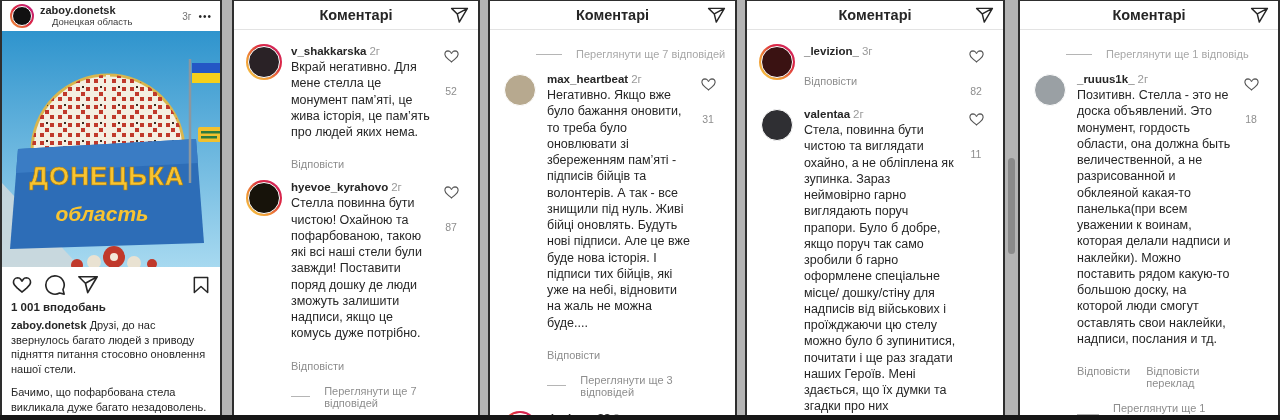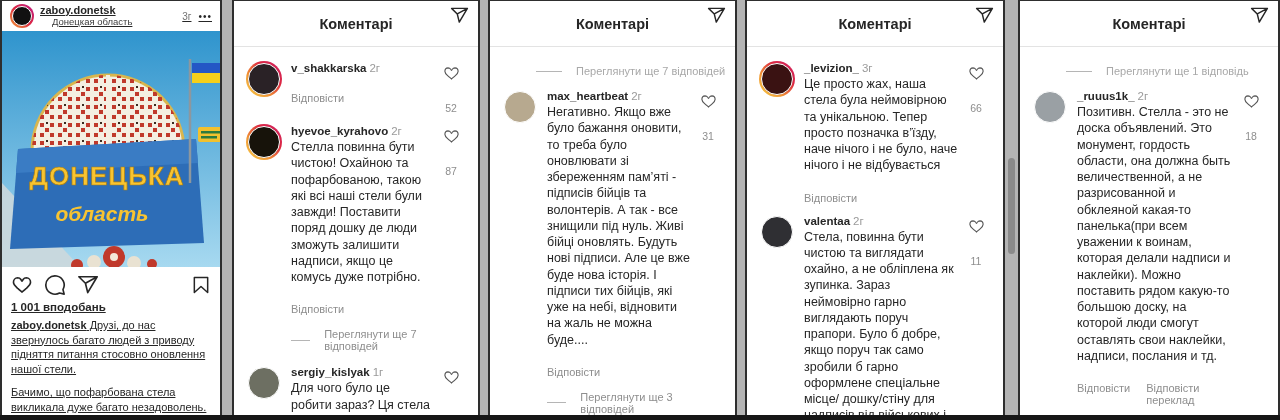--- a/index.html
+++ b/index.html
@@ -27,21 +27,21 @@
   .p-fig { width:222px; height:236px; display:block; }
   .p-actions { display:flex; align-items:center; gap:11px; padding:7px 9px 4px 9px; }
   .p-actions .spacer { flex:1; }
   .p-actions svg { display:block; }
   .p-likes { font-size:11.5px; font-weight:bold; padding:1px 9px 5px 9px; }
   .p-caption { padding:0 9px; font-size:11px; line-height:1.32; }
   .p-caption p { margin-bottom:9px; }
   .p-caption .u { font-weight:bold; }
 
   
-  .comments-col .c-header { height:46px; display:flex; align-items:center; justify-content:center;
+  .comments-col .c-header { height:29px; display:flex; align-items:center; justify-content:center;
       border-bottom:1px solid #e3e3e3; position:relative; }
   .c-title { font-size:14.5px; font-weight:bold; }
   .c-share { position:absolute; right:9px; top:5px; }
   .c-list { padding:6px 0 0 0; }
   .comment { display:flex; padding:8px 10px 2px 12px; }
   .avatar-ring { width:36px; height:36px; border-radius:50%; flex:none; padding:2px; }
   .avatar-ring.ring { background:linear-gradient(45deg,#f7d14b,#f09433,#dc2743,#cc2366); }
   .avatar-ring.noring { padding:2px; background:transparent; }
   .avatar-inner { width:32px; height:32px; border-radius:50%; border:1.5px solid #fff; }
   .c-body { flex:1; min-width:0; margin-left:9px; }
@@ -54,21 +54,21 @@
   .c-vr .dash { display:inline-block; width:26px; border-top:1px solid #b5b5b5; margin-right:14px; }
   .c-vr.top { margin:12px 0 4px 46px; color:#a8a8a8; }
   .c-like { width:34px; flex:none; text-align:center; padding-top:4px; }
   .c-like .cnt { display:block; font-size:10.5px; color:#8e8e8e; margin-top:16px; }
 </style>
 </head>
 <body>
 
 <div class="board">
 
-  <section class="col post-col" style="width:222px;text-decoration:underline;">
+  <section class="col post-col" style="width:222px;">
     <div class="p-head">
       <div class="ring">
           <div class="av"></div>
         </div>
       <div class="p-names">
         <div class="p-user">zaboy.donetsk</div>
         <div class="p-loc">Донецкая область</div>
       </div>
       <div class="p-meta">
         <span>3г</span>
@@ -142,20 +142,21 @@
   </div>
 <div class="c-list">
   <div class="comment">
     <div class="avatar-ring ring">
             <div class="avatar-inner" style="background: rgb(42, 34, 38);"></div>
           </div>
     <div class="c-body">
       <div class="c-head">
         <span class="c-user">v_shakkarska</span><span class="c-time">2г</span>
       </div>
+      <div class="c-text">Вкрай негативно. Для мене стелла це монумент пам’яті, це жива історія, це пам’ять про людей яких нема.</div>
       <div class="c-actions">
         <span class="c-reply">Відповісти</span>
 
       </div>
 
     </div>
     <div class="c-like">
       <svg width="17" height="17" viewBox="0 0 24 24">
         <path d="M16.8 4.1a4.8 4.8 0 0 1 4.5 5c0 2.9-2.5 4.7-5 6.9-2.4 2.1-3.7 3.3-4.3 3.7-.6-.4-1.9-1.6-4.3-3.7-2.5-2.2-5-4-5-6.9a4.8 4.8 0 0 1 4.5-5c1.5 0 2.8.7 3.6 1.9.8 1.1.9 1.7 1.2 1.7s.4-.6 1.2-1.7a4.3 4.3 0 0 1 3.6-1.9z" fill="none" stroke="#555" stroke-width="1.6"></path>
       </svg>
@@ -280,32 +281,31 @@
   </div>
 <div class="c-list">
   <div class="comment">
     <div class="avatar-ring ring">
             <div class="avatar-inner" style="background: rgb(58, 18, 18);"></div>
           </div>
     <div class="c-body">
       <div class="c-head">
         <span class="c-user">_levizion_</span><span class="c-time">3г</span>
       </div>
-      <div class="c-text">Це просто жах, наша стела була неймовірною та унікальною. Тепер просто позначка в’їзду, наче нічого і не було, наче нічого і не відбувається</div>
-      <div class="c-actions">
-        <span class="c-reply">Відповісти</span>
-
-      </div>
-
-    </div>
-    <div class="c-like">
-      <svg width="17" height="17" viewBox="0 0 24 24">
-        <path d="M16.8 4.1a4.8 4.8 0 0 1 4.5 5c0 2.9-2.5 4.7-5 6.9-2.4 2.1-3.7 3.3-4.3 3.7-.6-.4-1.9-1.6-4.3-3.7-2.5-2.2-5-4-5-6.9a4.8 4.8 0 0 1 4.5-5c1.5 0 2.8.7 3.6 1.9.8 1.1.9 1.7 1.2 1.7s.4-.6 1.2-1.7a4.3 4.3 0 0 1 3.6-1.9z" fill="none" stroke="#555" stroke-width="1.6"></path>
-      </svg>
-      <span class="cnt">66</span>
+      <div class="c-actions">
+        <span class="c-reply">Відповісти</span>
+
+      </div>
+
+    </div>
+    <div class="c-like">
+      <svg width="17" height="17" viewBox="0 0 24 24">
+        <path d="M16.8 4.1a4.8 4.8 0 0 1 4.5 5c0 2.9-2.5 4.7-5 6.9-2.4 2.1-3.7 3.3-4.3 3.7-.6-.4-1.9-1.6-4.3-3.7-2.5-2.2-5-4-5-6.9a4.8 4.8 0 0 1 4.5-5c1.5 0 2.8.7 3.6 1.9.8 1.1.9 1.7 1.2 1.7s.4-.6 1.2-1.7a4.3 4.3 0 0 1 3.6-1.9z" fill="none" stroke="#555" stroke-width="1.6"></path>
+      </svg>
+      <span class="cnt">82</span>
     </div>
   </div>
 
   <div class="comment">
     <div class="avatar-ring noring">
             <div class="avatar-inner" style="background: rgb(47, 47, 51);"></div>
           </div>
     <div class="c-body">
       <div class="c-head">
         <span class="c-user">valentaa</span><span class="c-time">2г</span>

